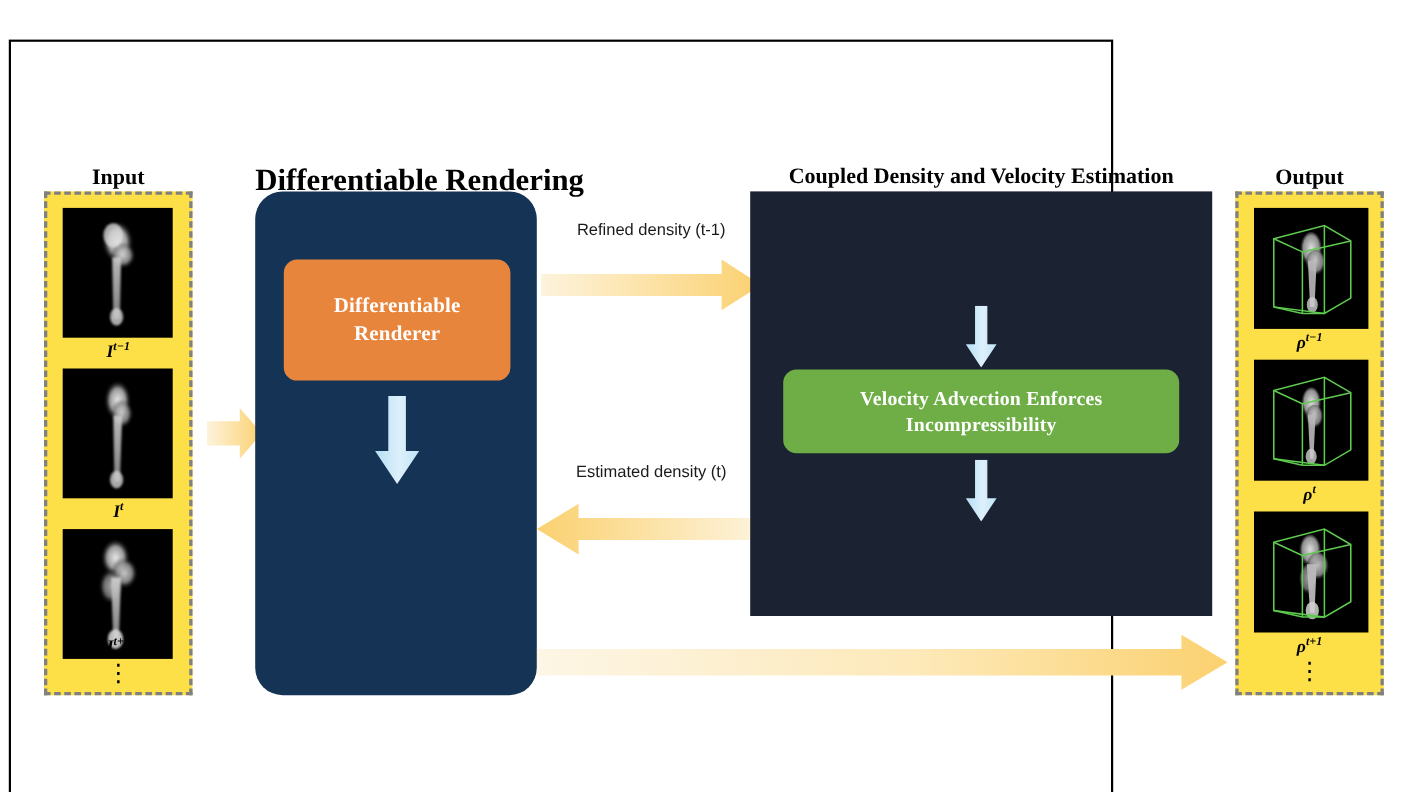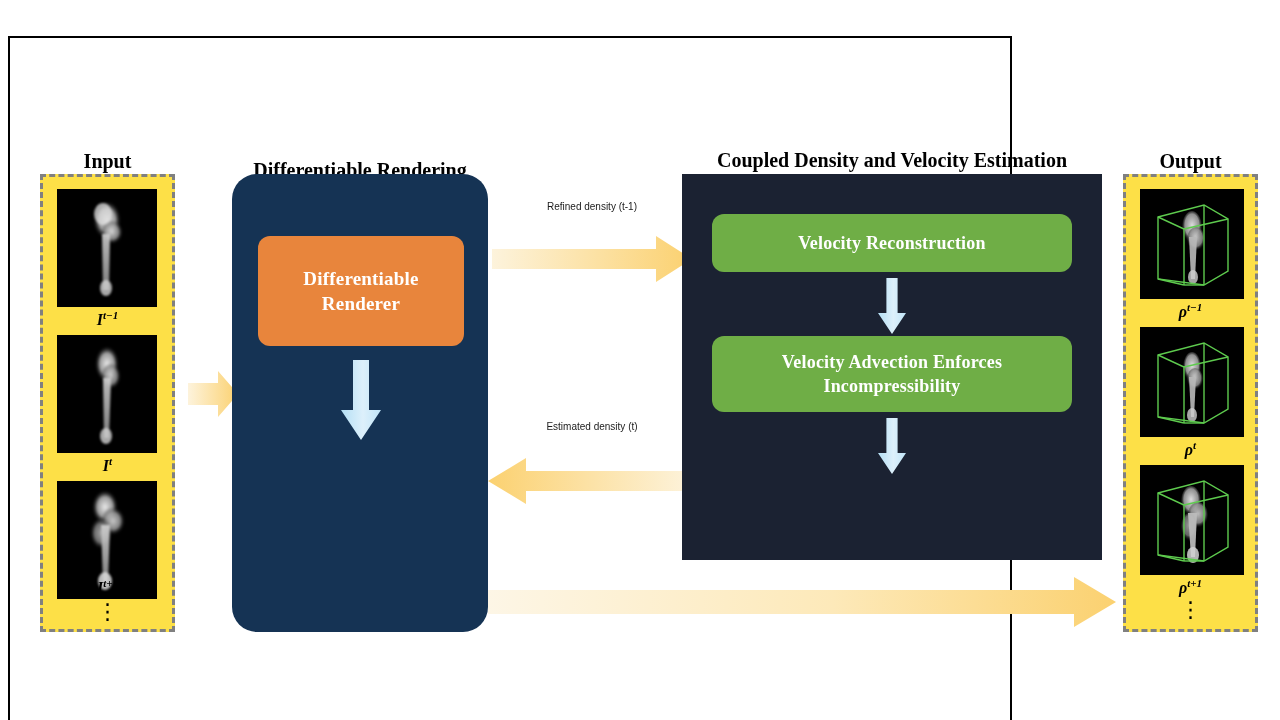--- a/index.html
+++ b/index.html
@@ -99,21 +99,21 @@
   
   .arrow-down { position: absolute; }
 
   
   .arrow-flow { position: absolute; }
 
   .flow-label {
     position: absolute;
     font-family: "Liberation Sans", sans-serif;
     font-weight: 400;
-    font-size: 10px;
+    font-size: 15px;
     color: #1a1a1a;
     white-space: nowrap;
     text-align: center;
   }
 </style>
 </head>
 <body>
 
 <div id="figure-frame">
 
@@ -176,21 +176,21 @@
   <svg class="arrow-flow" style="left:178px; top:332px;" width="50" height="48" viewBox="0 0 50 48">
     <defs>
       <linearGradient id="ylw1" x1="0" y1="0" x2="1" y2="0">
         <stop offset="0%" stop-color="#fdf3dc"></stop>
           <stop offset="100%" stop-color="#fbd170"></stop>
       </linearGradient>
     </defs>
     <path d="M0 13 L30 13 L30 1 L50 24 L30 47 L30 35 L0 35 Z" fill="url(#ylw1)"></path>
   </svg>
 
-  <div class="panel-title" style="left:222px; top:121px; width:256px; font-size:20px;">Differentiable Rendering</div>
+  <div class="panel-title" style="left:222px; top:111px; width:256px; font-size:28px;">Differentiable Rendering</div>
 
   <div class="stage-panel panel-left" style="left:222px; top:136px; width:256px; height:458px;">
 
     <div class="node-box node-orange" style="left:26px; top:62px; width:206px; height:110px; font-size:19px;">
       <div>
         <span>Differentiable</span><br>
         <span>Renderer</span>
       </div>
     </div>
 
@@ -226,25 +226,20 @@
           <stop offset="100%" stop-color="#fdf3dc"></stop>
       </linearGradient>
     </defs>
     <path d="M204 15 L38 15 L38 2 L0 25 L38 48 L38 35 L204 35 Z" fill="url(#ylw3)"></path>
   </svg>
 
   <div class="panel-title" style="left:672px; top:111px; width:420px; font-size:20px;">Coupled Density and Velocity Estimation</div>
 
   <div class="stage-panel panel-right" style="left:672px; top:136px; width:420px; height:386px;">
 
-    <div class="node-box node-green" style="left:30px; top:40px; width:360px; height:58px; font-size:18px;">
-      <div>
-        <span>Velocity Reconstruction</span>
-      </div>
-    </div>
 
     <svg class="arrow-down" style="left:192px; top:104px;" width="36" height="56" viewBox="0 0 40 80">
       <path d="M12 0 L28 0 L28 50 L40 50 L20 80 L0 50 L12 50 Z" fill="url(#blu1)"></path>
     </svg>
 
     <div class="node-box node-green" style="left:30px; top:162px; width:360px; height:76px; font-size:18px;">
       <div>
         <span>Velocity Advection Enforces</span><br>
         <span>Incompressibility</span>
       </div>

